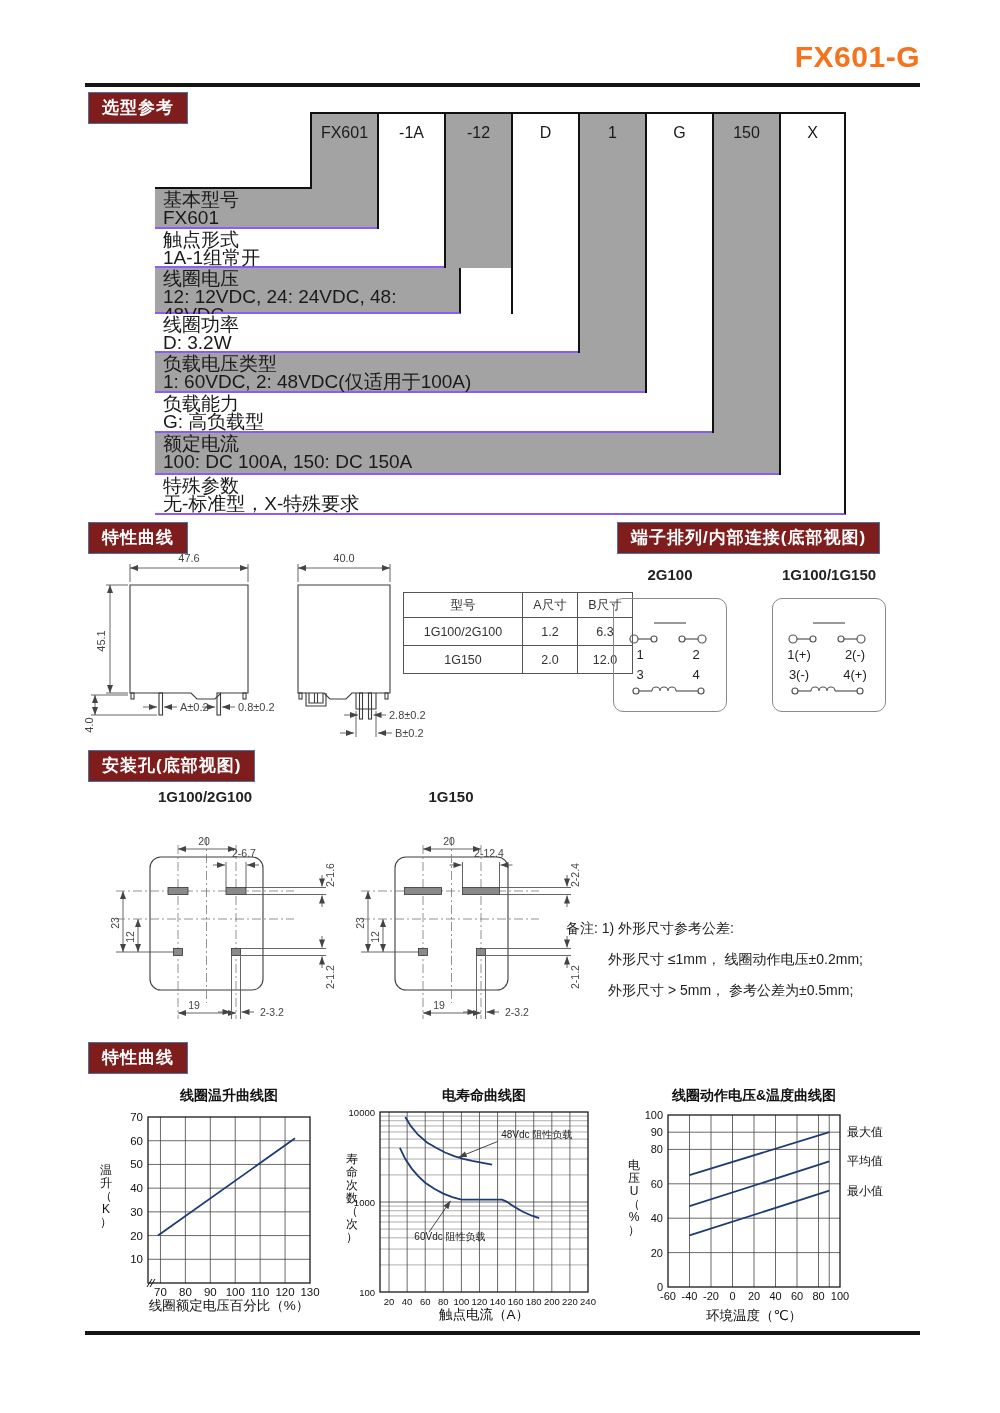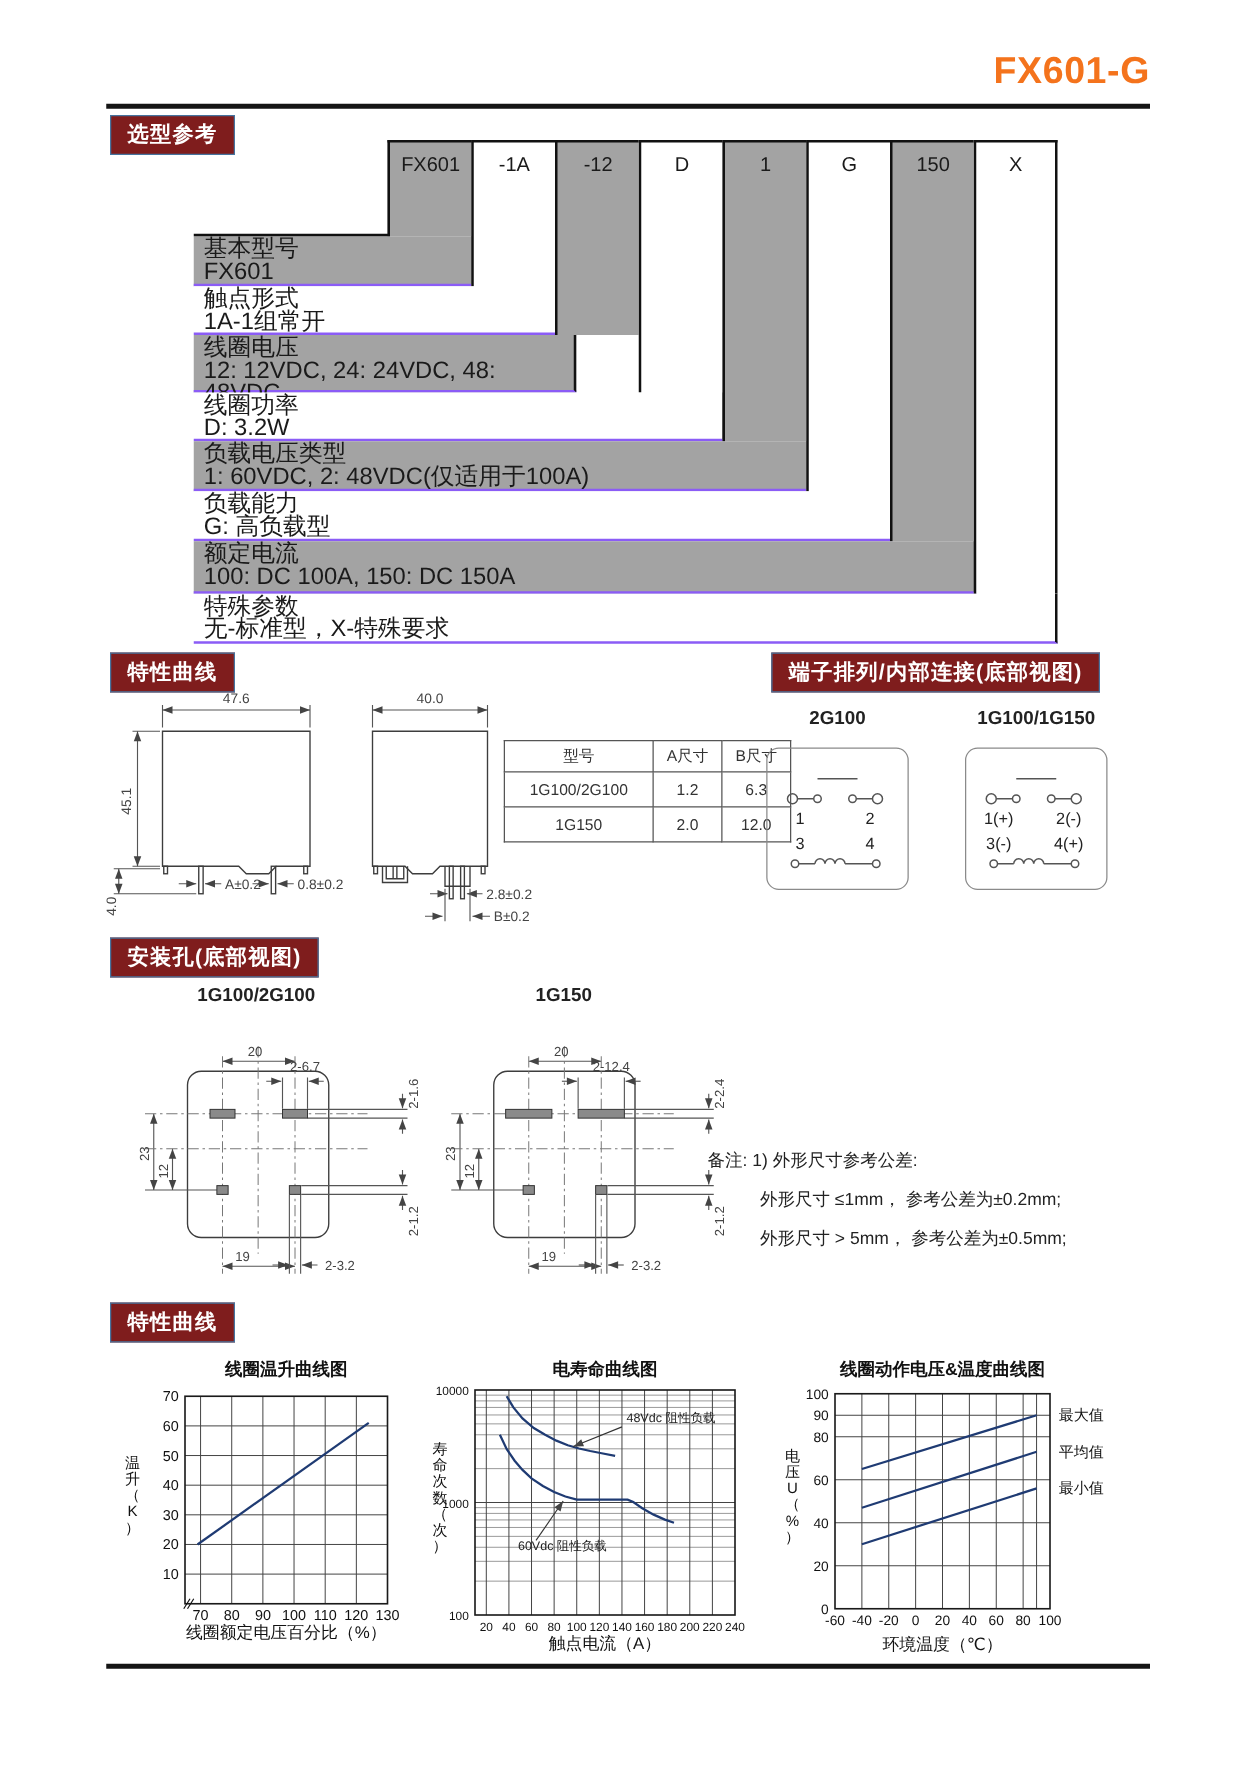--- a/index.html
+++ b/index.html
@@ -317,21 +317,21 @@
       <text x="244" y="70" font-size="10.5" fill="#444" text-anchor="middle" transform="rotate(-90 244 70)">2-2.4</text>
       <text x="29" y="118" font-size="10.5" fill="#444" text-anchor="middle" transform="rotate(-90 29 118)">23</text>
       <text x="44" y="132" font-size="10.5" fill="#444" text-anchor="middle" transform="rotate(-90 44 132)">12</text>
       <text x="104" y="204" font-size="10.5" fill="#444" text-anchor="middle">19</text>
       <text x="170" y="211" font-size="10.5" fill="#444" text-anchor="start">2-3.2</text>
       <text x="244" y="172" font-size="10.5" fill="#444" text-anchor="middle" transform="rotate(-90 244 172)">2-1.2</text>
     </svg>
 
   <div class="notes">
     <div>备注:  1) 外形尺寸参考公差:</div>
-  <div class="ind">外形尺寸 ≤1mm， 参考公差为±0.2mm;</div>
+  <div class="ind">外形尺寸 ≤1mm， 线圈动作电压±0.2mm;</div>
       <div class="ind">外形尺寸 &gt; 5mm， 参考公差为±0.5mm;</div>
     </div>
 
   <div class="sec" style="left:88px;top:1042px">特性曲线</div>
   <svg id="chart1" class="abs" style="left:88px;top:1085px" width="245" height="245">
       <g stroke="#444" stroke-width="0.8">
         <line x1="72.46153846153847" y1="32" x2="72.46153846153847" y2="198"></line>
         <line x1="97.38461538461539" y1="32" x2="97.38461538461539" y2="198"></line>
         <line x1="122.30769230769232" y1="32" x2="122.30769230769232" y2="198"></line>
         <line x1="147.23076923076923" y1="32" x2="147.23076923076923" y2="198"></line>

